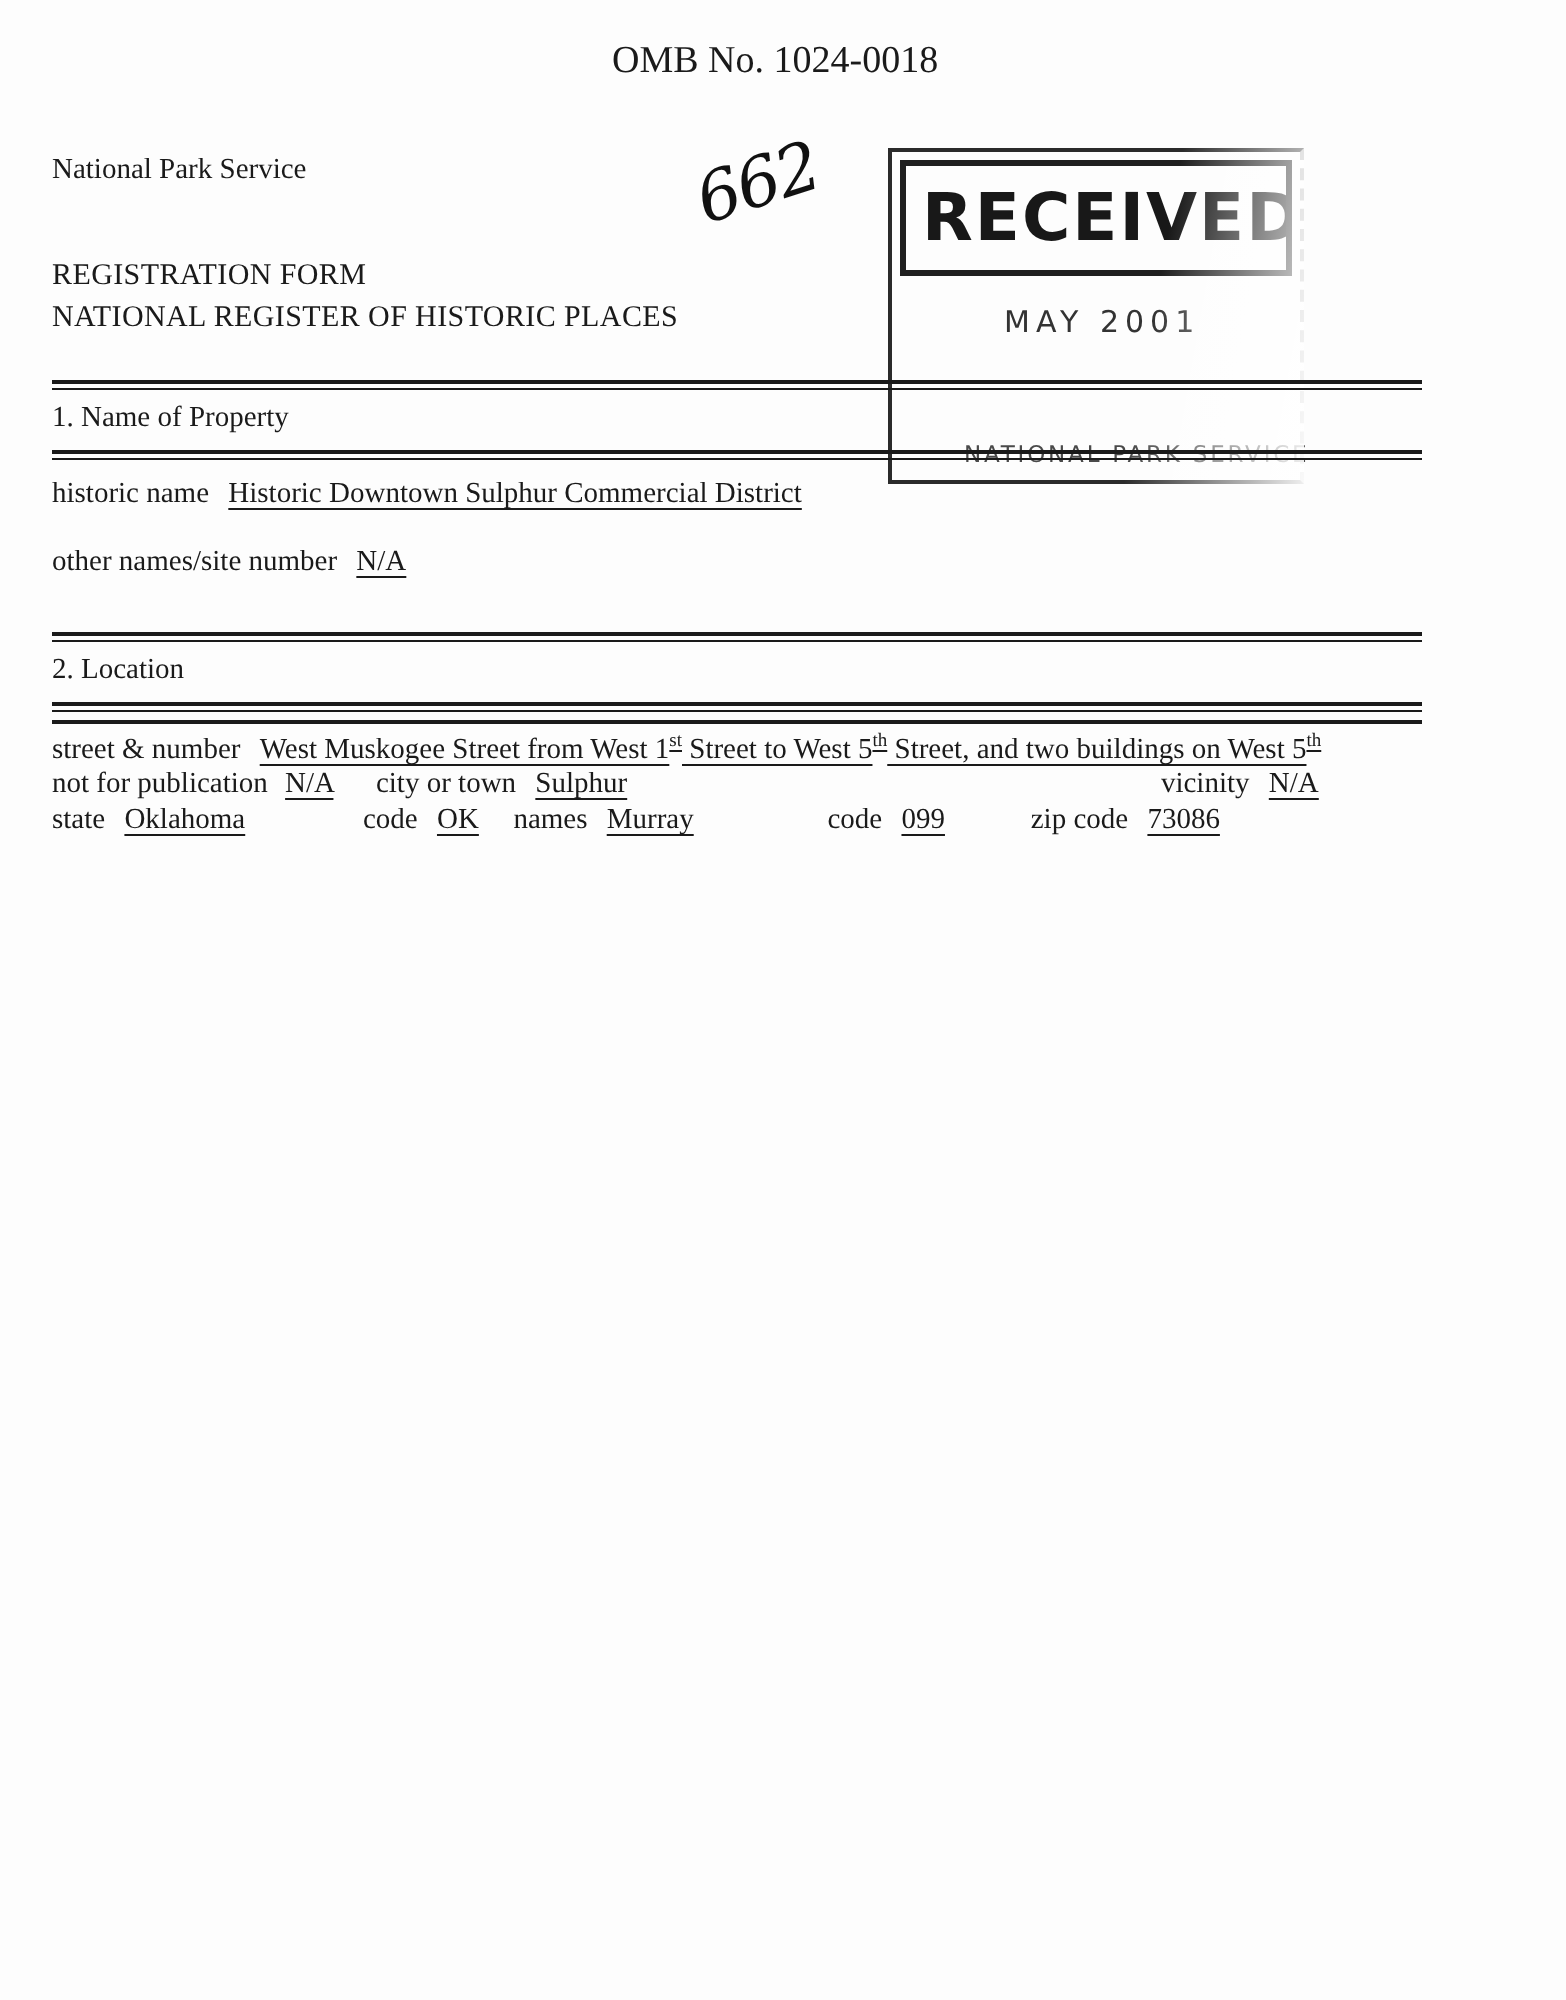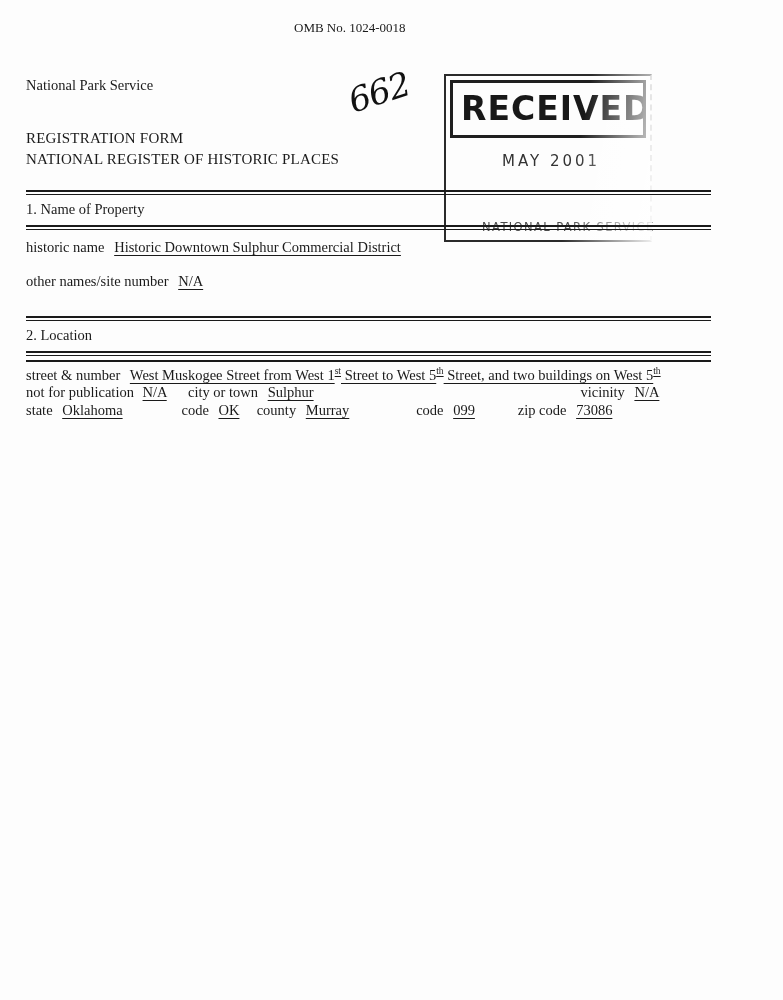--- a/index.html
+++ b/index.html
@@ -25,22 +25,22 @@
 
   
   .hdr-form {
     position: absolute;
     left: 26px; top: 20px;
     font-size: 14.5px;
     line-height: 19px;
   }
   .hdr-omb {
     position: absolute;
-    left: 294px; top: 20px;
-    font-size: 13px;
+    left: 306px; top: 20px;
+    font-size: 19px;
   }
   .hdr-dept {
     position: absolute;
     left: 26px; top: 76px;
     font-size: 14.5px;
     line-height: 19px;
   }
   .hdr-title {
     position: absolute;
     left: 26px; top: 128px;
@@ -238,21 +238,21 @@
   </div>
 
   <div class="line-text" style="top:402px;">
     <span>state</span>
     <span class="u" style="margin-left:6px;">Oklahoma</span>
     <span class="u" style="display:inline-block; width:42px;"></span>
     <span class="pad" style="width:6px;"></span>
     <span>code</span>
     <span class="u" style="margin-left:6px;">OK</span>
     <span class="pad" style="width:10px;"></span>
-    <span>county</span>
+    <span>names</span>
     <span class="u" style="margin-left:6px;">Murray</span>
     <span class="u" style="display:inline-block; width:42px;"></span>
     <span class="pad" style="width:14px;"></span>
     <span>code</span>
     <span class="u" style="margin-left:6px;margin-top:48px;">099</span>
     <span class="u" style="display:inline-block; width:24px;"></span>
     <span class="pad" style="width:8px;"></span>
     <span>zip code</span>
     <span class="u" style="margin-left:6px;">73086</span>
   </div>

